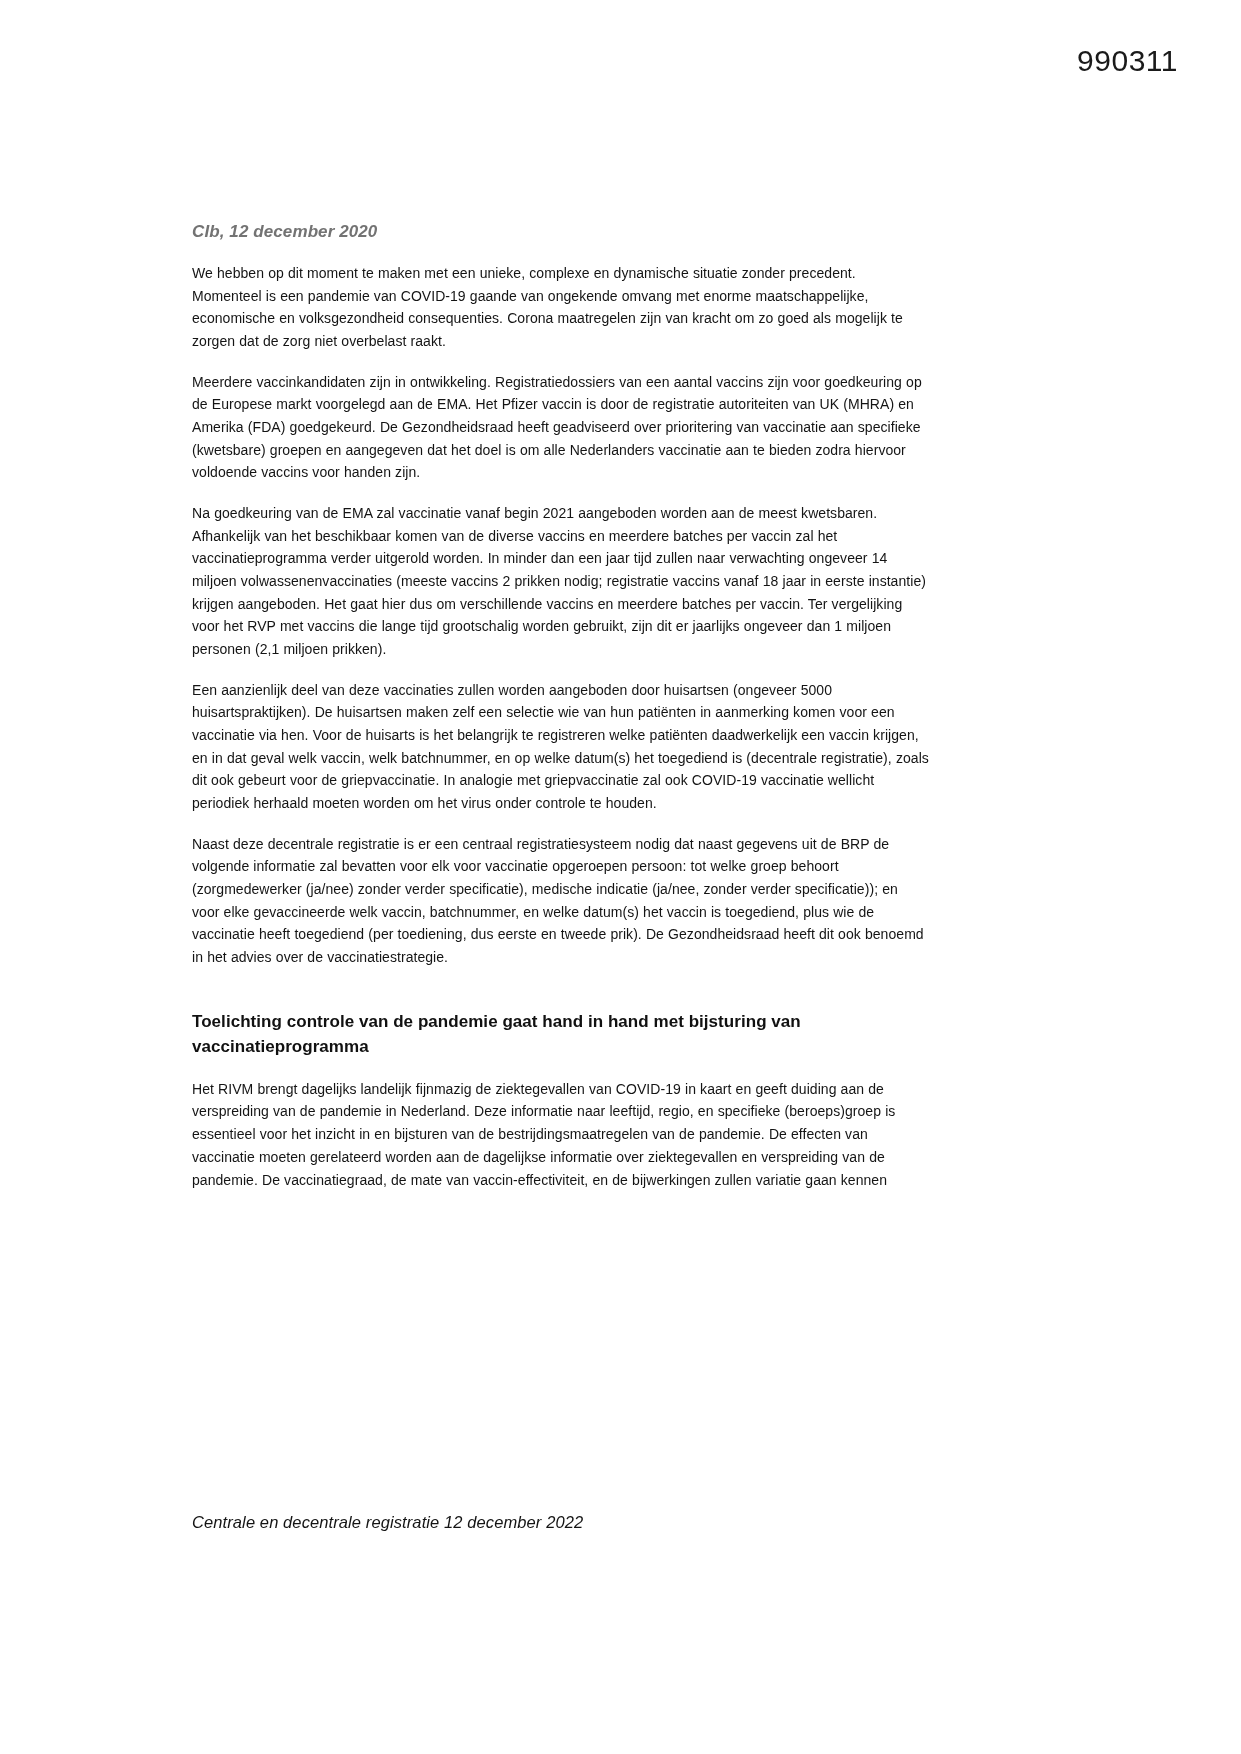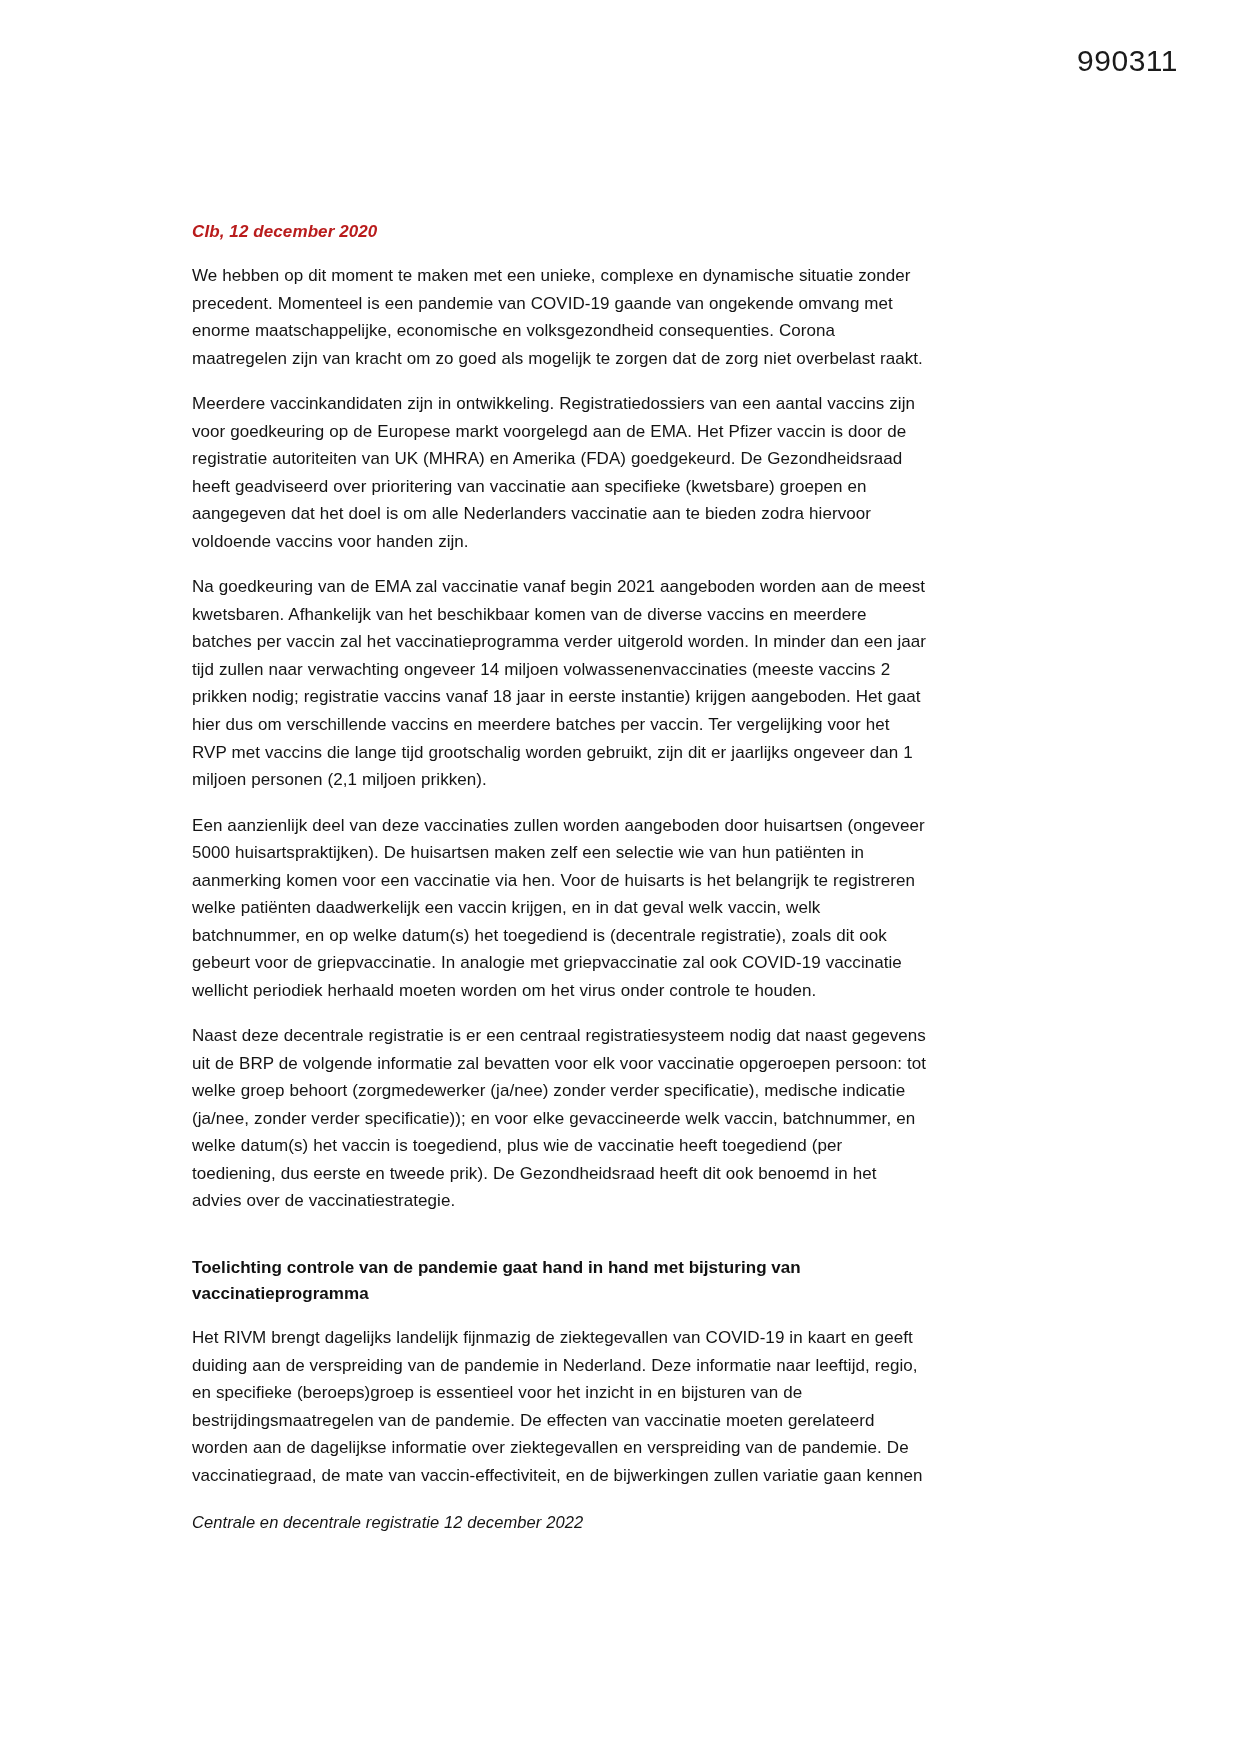--- a/index.html
+++ b/index.html
@@ -44,26 +44,26 @@
     font-weight: bold;
     color: #111111;
     line-height: 1.45;
     margin: 0 0 18px 0;
     letter-spacing: 0.1px;
   }
   .doc-subtitle {
     font-size: 17px;
     font-weight: bold;
     font-style: italic;
-    color: #b91c1c;
+    color: #737373;
     margin: 0 0 20px 0;
     letter-spacing: 0.1px;
   }
   p.para {
-    font-size: 17px;
+    font-size: 14px;
     line-height: 1.62;
     color: #141414;
     margin: 0 0 18px 0;
     text-align: left;
     letter-spacing: 0.05px;
     word-spacing: 0.2px;
   }
   p.para:last-of-type {
     margin-bottom: 0;
   }

